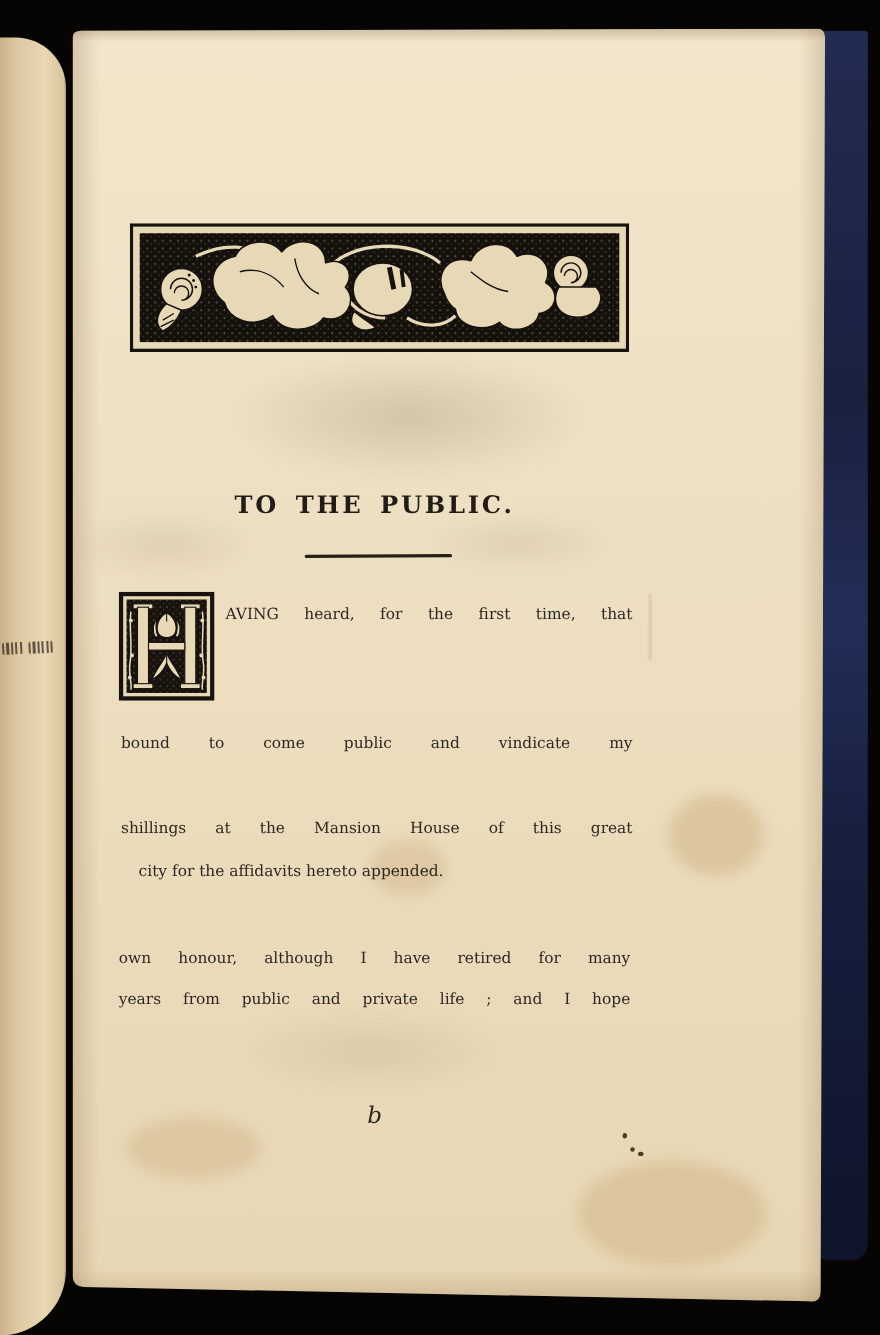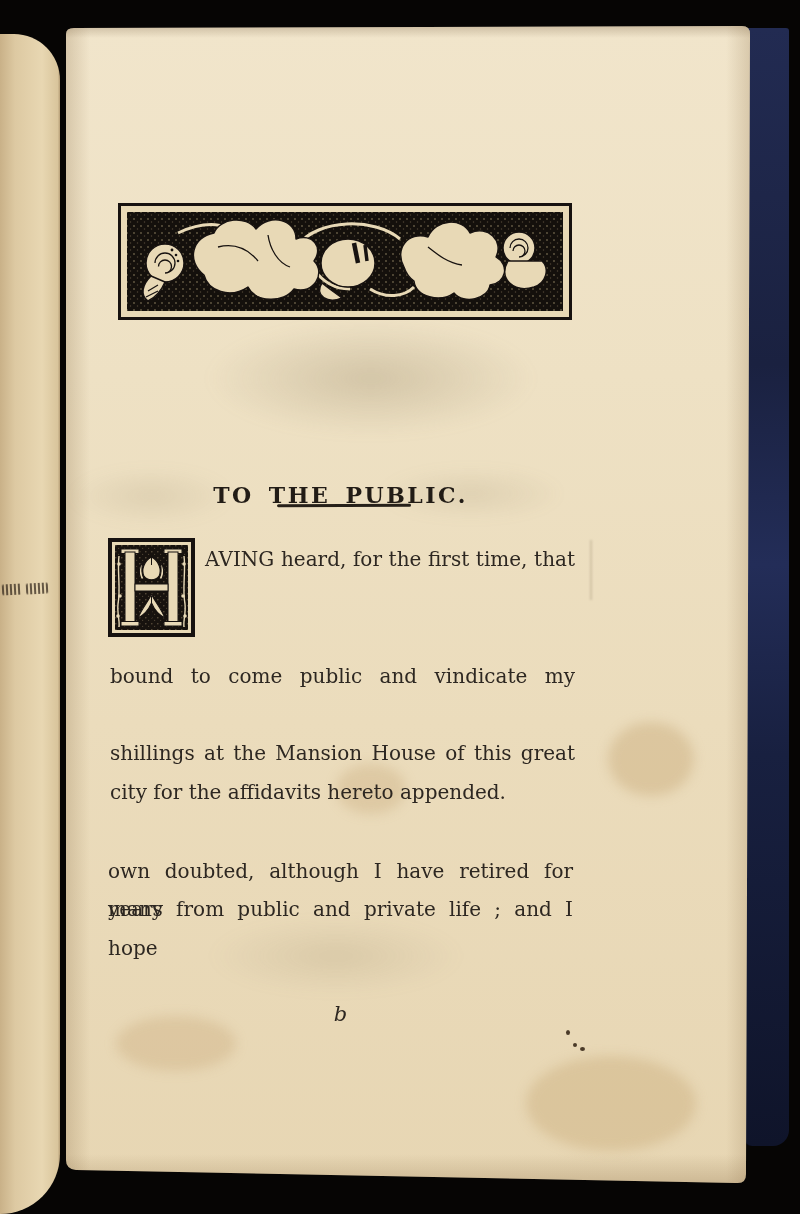--- a/index.html
+++ b/index.html
@@ -31,29 +31,29 @@
     color:#2d2721;}
 
   .ghost{position:absolute;filter:blur(7px);
     background:radial-gradient(ellipse at center,rgba(148,132,100,.30),rgba(148,132,100,0) 70%);}
   .stain{position:absolute;filter:blur(6px);border-radius:50%;}
   .speck{position:absolute;background:#4a3a28;border-radius:50%;}
   .crease{position:absolute;background:rgba(90,70,45,.18);filter:blur(1px);}
 
   .headpiece{position:absolute;left:62px;top:177px;}
   .title{position:absolute;left:52px;top:420px;width:465px;text-align:center;
-    font-weight:bold;font-size:22px;letter-spacing:2.5px;word-spacing:5px;color:#221c16;margin-top:36px;}
+    font-weight:bold;font-size:22px;letter-spacing:2.5px;word-spacing:5px;color:#221c16;}
   .title-rule{position:absolute;left:221px;top:478px;width:134px;height:3px;
     background:#262019;border-radius:2px;transform:rotate(-.3deg);}
 
   .dropcap{position:absolute;left:52px;top:512px;}
 
-  .textline{position:absolute;font-size:20px;line-height:38.6px;white-space:normal;}
+  .textline{position:absolute;font-size:14px;line-height:38.6px;white-space:normal;}
   .jline{text-align:justify;text-align-last:justify;}
-  .jline.last{text-align-last:left;}
+  .jline.last{text-align-last:left;margin-left:16px;}
   .beside{left:149px;width:370px;}
   .fullcol{left:54px;width:465px;}
   .p2col{left:52px;width:465px;}
   .indent{text-indent:26px;}
   .ital{font-style:italic;}
 
   .sig{position:absolute;left:52px;top:976px;width:465px;text-align:center;
     font-style:italic;font-size:21px;color:#2d2721;}
 </style>
 </head>
@@ -173,19 +173,19 @@
         <path d="M43.5,58 L43.5,80"></path>
       </g>
     </svg>
 
     <div class="textline jline beside" style="top:514px">AVING heard, for the first time, that</div>
 
     <div class="textline jline fullcol" style="top:631px">bound to come public and vindicate my</div>
     <div class="textline jline fullcol" style="top:708.2px">shillings at the Mansion House of this great</div>
     <div class="textline jline last fullcol" style="top:746.8px">city for the affidavits hereto appended.</div>
 
-    <div class="textline jline p2col" style="top:825.6px">own doubted, although I have retired for many</div>
+    <div class="textline jline p2col" style="top:825.6px">own honour, although I have retired for many</div>
     <div class="textline jline p2col" style="top:864.2px">years from public and private life ; and I hope</div>
 
     <div class="sig">b</div>
 
   </div>
 </div>
 
 </body></html>

